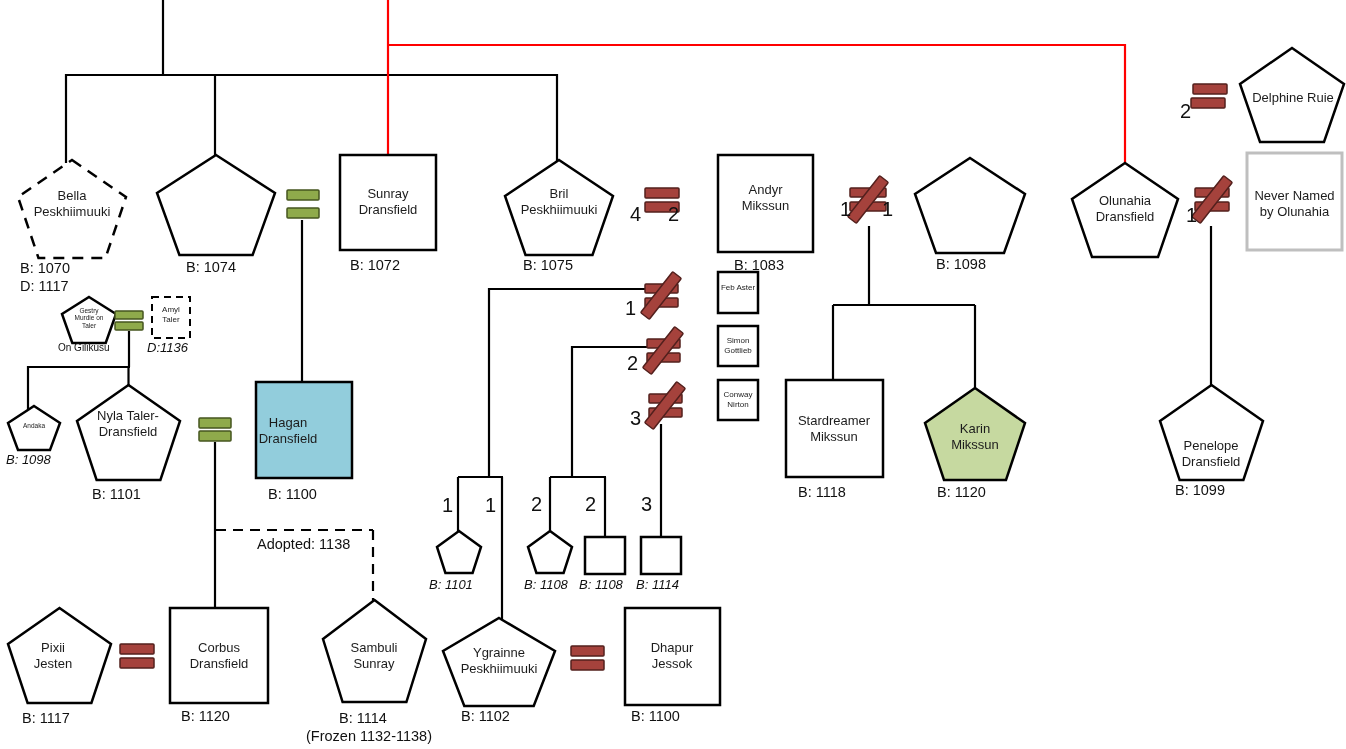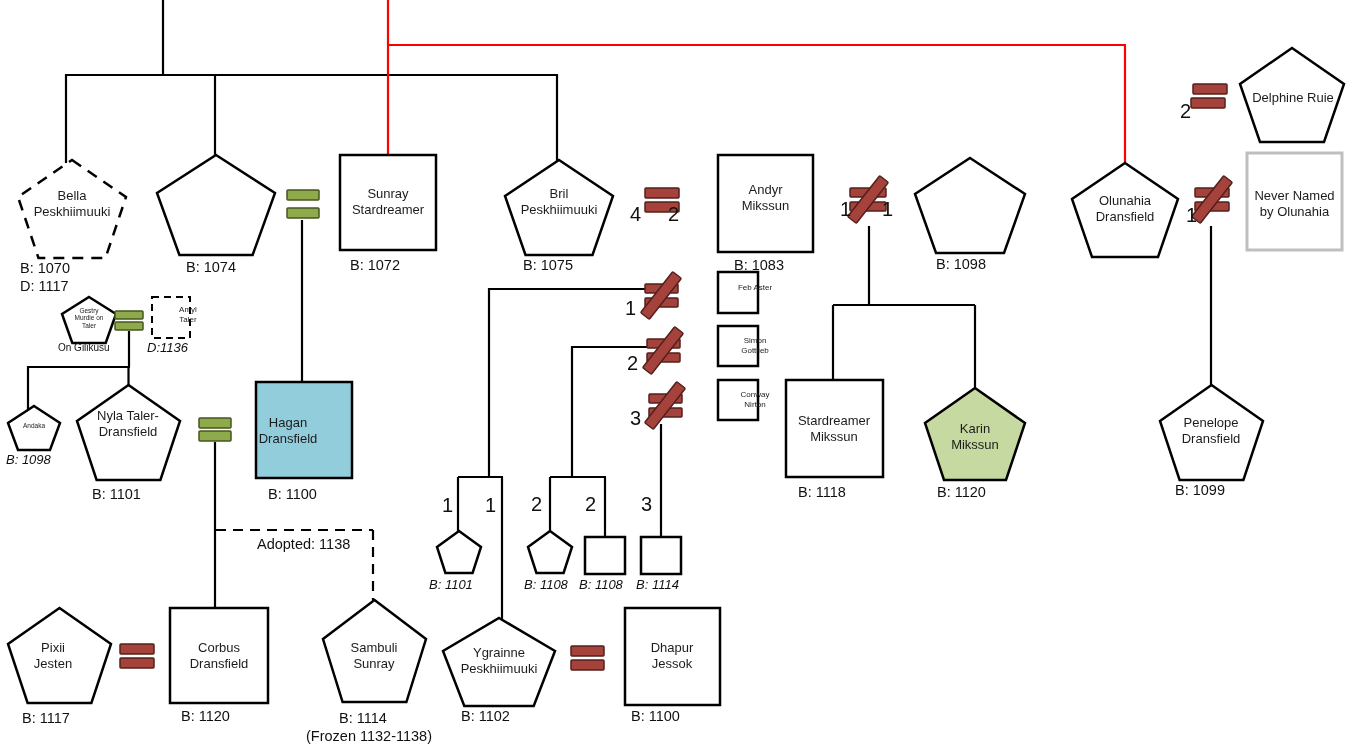--- a/index.html
+++ b/index.html
@@ -14,21 +14,21 @@
   .smalldash{stroke-dasharray:7 5;stroke-width:2;}
   .blue{fill:#92cddc;}
   .greenfill{fill:#c6d9a0;}
   .grayb{stroke:#bfbfbf;stroke-width:3;}
   .geq{fill:#8faa4b;stroke:#46551f;stroke-width:1.5;}
   .req{fill:#a5423c;stroke:#53201d;stroke-width:1.5;}
   .name{position:absolute;text-align:center;font-size:13px;line-height:1.25;color:#1c1c1c;}
   .blabel{position:absolute;font-size:14.5px;color:#111;white-space:nowrap;}
   .bsmall{font-size:13px;font-style:italic;}
   .num{position:absolute;font-size:20px;color:#111;}
-  .tiny{font-size:8px;line-height:1.2;margin-left:17px;}
+  .tiny{font-size:8px;line-height:1.2;}
   .micro{font-size:6.5px;line-height:1.15;}
   .note{position:absolute;font-size:10px;color:#111;white-space:nowrap;font-weight:normal;}
 </style>
 </head>
 <body>
 
 <div class="stage">
 
 <svg width="1346" height="749" viewBox="0 0 1346 749">
 
@@ -151,37 +151,37 @@
     <rect class="req" x="639" y="400" width="52" height="11" rx="1" transform="rotate(-52 665 405.5)"></rect>
   </g>
   <g>
     <rect class="req" x="1195" y="188" width="34" height="9" rx="1"></rect>
     <rect class="req" x="1195" y="202" width="34" height="9" rx="1"></rect>
     <rect class="req" x="1186" y="194" width="52" height="11" rx="1" transform="rotate(-52 1212 199.5)"></rect>
   </g>
 </svg>
 
 <div class="name" style="left:28px;top:188px;width:88px">Bella Peskhiimuuki</div>
-<div class="name" style="left:348px;top:186px;width:80px">Sunray Stardreamer</div>
+<div class="name" style="left:348px;top:186px;width:80px">Sunray Dransfield</div>
 <div class="name" style="left:515px;top:186px;width:88px">Bril Peskhiimuuki</div>
 <div class="name" style="left:728px;top:182px;width:75px">Andyr Mikssun</div>
 <div class="name" style="left:1083px;top:193px;width:84px">Olunahia Dransfield</div>
 <div class="name" style="left:1244px;top:90px;width:98px">Delphine Ruie</div>
 <div class="name" style="left:1251px;top:188px;width:87px">Never Named by Olunahia</div>
 <div class="name micro" style="left:69px;top:307px;width:40px">Gestry Murdie on Taler</div>
 <div class="name tiny" style="left:156px;top:305px;width:30px">Amyl Taler</div>
 <div class="name micro" style="left:16px;top:422px;width:36px">Andaka</div>
 <div class="name" style="left:93px;top:408px;width:70px">Nyla Taler-Dransfield</div>
 <div class="name" style="left:248px;top:415px;width:80px">Hagan Dransfield</div>
 <div class="name tiny" style="left:720px;top:283px;width:36px">Feb Aster</div>
 <div class="name tiny" style="left:720px;top:336px;width:36px">Simon Gottlieb</div>
 <div class="name tiny" style="left:720px;top:390px;width:36px">Conway Nirton</div>
 <div class="name" style="left:789px;top:413px;width:90px">Stardreamer Mikssun</div>
 <div class="name" style="left:940px;top:421px;width:70px">Karin Mikssun</div>
-<div class="name" style="left:1171px;top:415px;width:80px">Penelope Dransfield</div>
+<div class="name" style="left:1171px;top:438px;width:80px">Penelope Dransfield</div>
 <div class="name" style="left:23px;top:640px;width:60px">Pixii Jesten</div>
 <div class="name" style="left:179px;top:640px;width:80px">Corbus Dransfield</div>
 <div class="name" style="left:339px;top:640px;width:70px">Sambuli Sunray</div>
 <div class="name" style="left:452px;top:645px;width:94px">Ygrainne Peskhiimuuki</div>
 <div class="name" style="left:637px;top:640px;width:70px">Dhapur Jessok</div>
 
 <div class="blabel" style="left:20px;top:260px">B: 1070</div>
 <div class="blabel" style="left:20px;top:278px">D: 1117</div>
 <div class="blabel" style="left:186px;top:259px">B: 1074</div>
 <div class="blabel" style="left:350px;top:257px">B: 1072</div>

